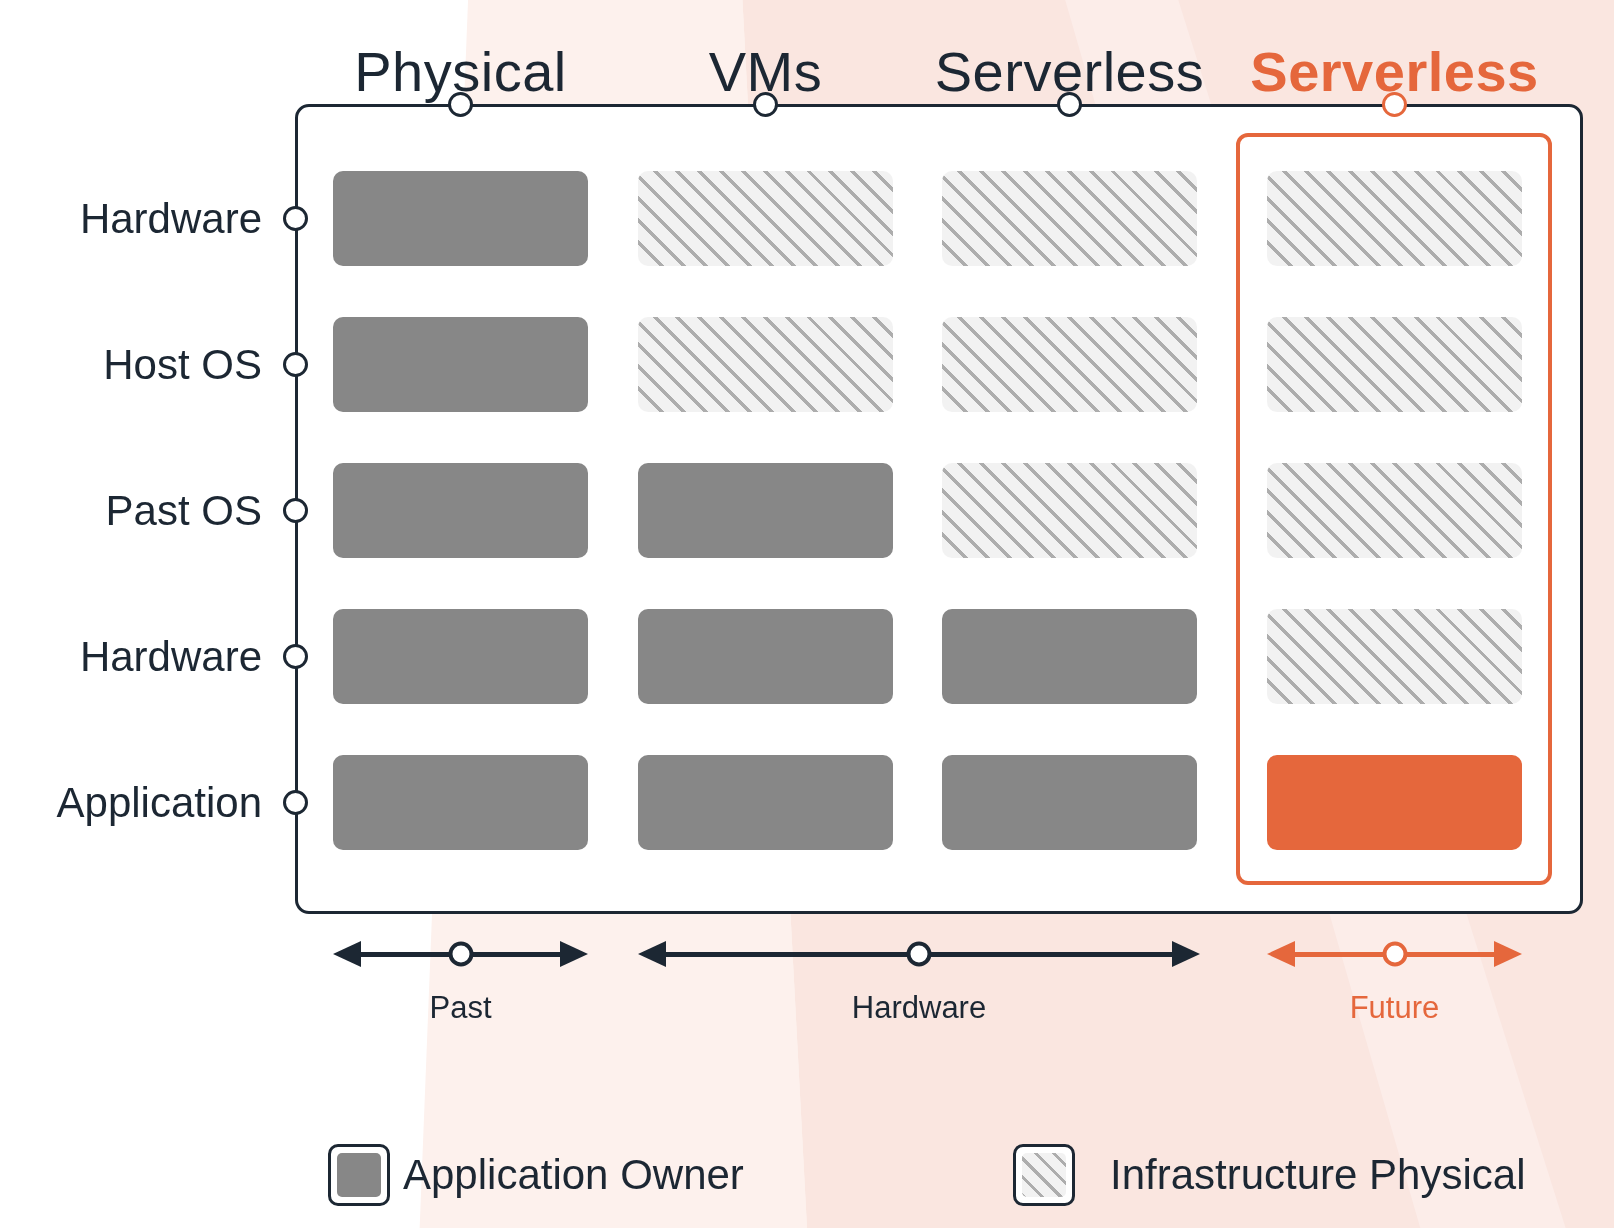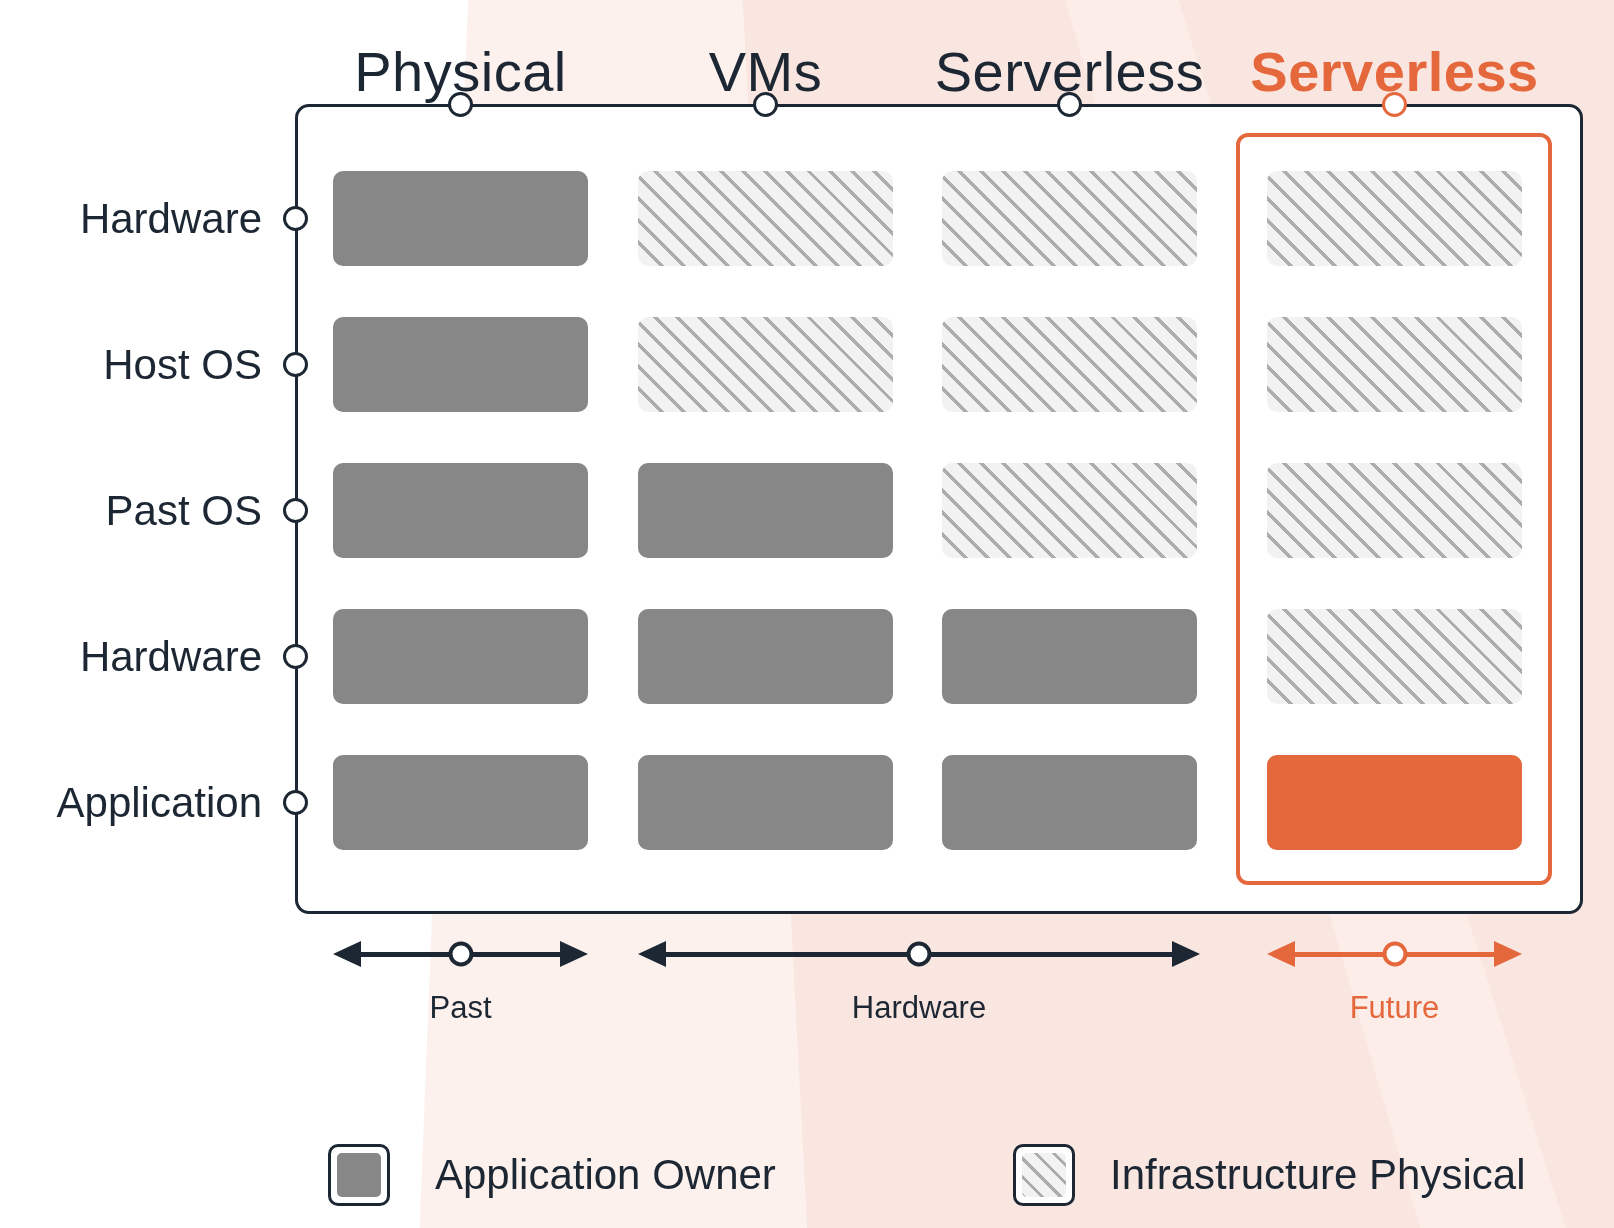--- a/index.html
+++ b/index.html
@@ -157,19 +157,19 @@
         <span class="shaft"></span>
         <span class="ah right"></span>
         <span class="anode"></span>
       </div>
       <div class="era-label accent" style="left: 1184.5px; top: 990px;">Future</div>
     </div>
   <div id="legend">
       <div class="legend-swatch" style="left: 328px; top: 1144px;">
         <div class="inner owner"></div>
       </div>
-      <div class="legend-label" style="left: 435px; top: 1144px;">Application Owner</div>
+      <div class="legend-label" style="left: 403px; top: 1144px;">Application Owner</div>
       <div class="legend-swatch" style="left: 1013px; top: 1144px;">
         <div class="inner provider"></div>
       </div>
       <div class="legend-label" style="left: 1110px; top: 1144px;">Infrastructure Physical</div>
     </div>
 </div>
 
 </body></html>

